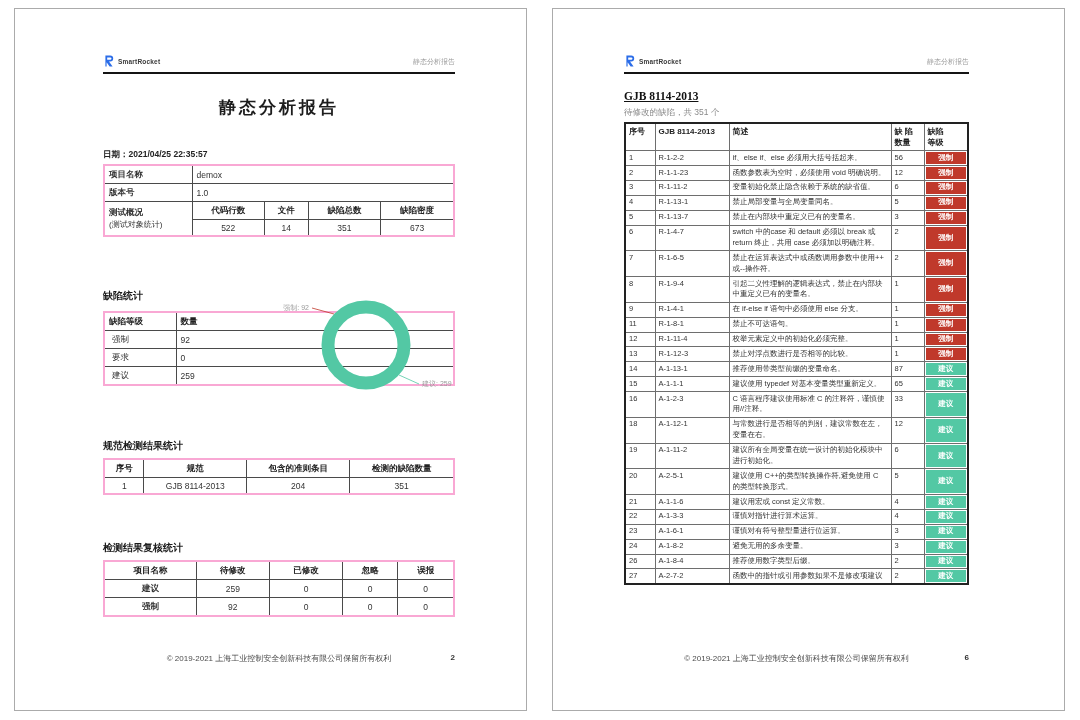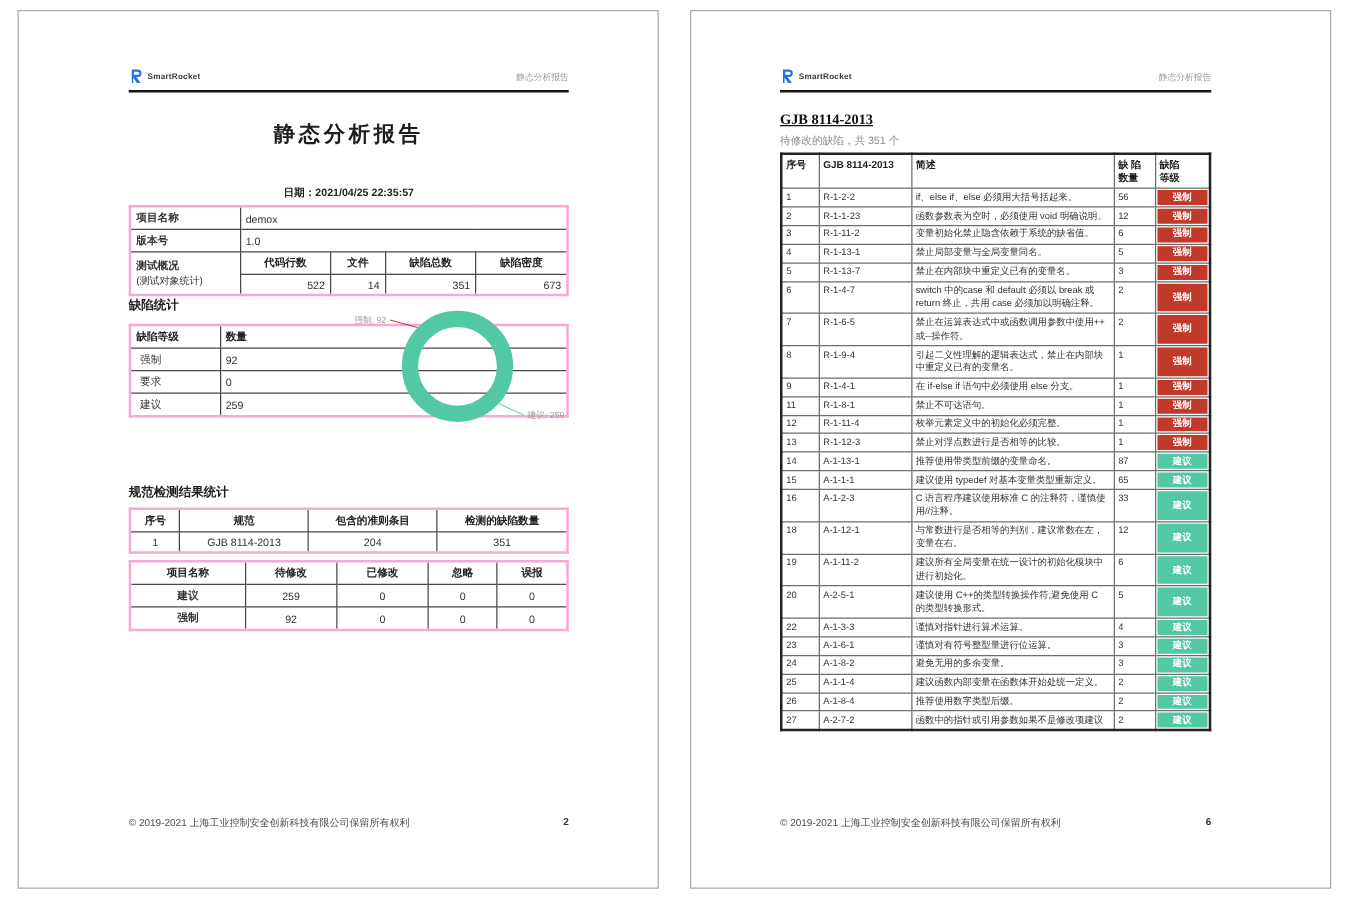--- a/index.html
+++ b/index.html
@@ -16,34 +16,34 @@
   .rpt-header { display: flex; justify-content: space-between; align-items: flex-end;
                 border-bottom: 2px solid #141414; padding-bottom: 5px; }
   .logo { display: flex; align-items: center; gap: 3px; }
   .logo svg { width: 12px; height: 12px; display: block; }
   .logo-text { font-size: 6.5px; font-weight: bold; color: #3a3a3a; letter-spacing: 0.2px; }
   .hdr-right { font-size: 7px; color: #999; }
 
   
   .doc-title { text-align: center; font-size: 17px; font-weight: bold; letter-spacing: 3px;
                margin-top: 22px; color: #1d1d1d; }
-  .date-line { text-align: center; font-size: 8.5px; font-weight: bold; margin-top: 30px; }
+  .date-line { text-align: left; font-size: 8.5px; font-weight: bold; margin-top: 30px; }
 
   table.rpt { border-collapse: collapse; width: 100%; border: 2px solid #f9a8d4; }
   table.rpt th, table.rpt td { border: 1px solid #4a4a4a; font-size: 8.5px; padding: 2.5px 4px;
                color: #333; }
   table.rpt th { font-weight: bold; color: #222; }
   .proj { margin-top: 3px; }
   .proj .lbl { font-weight: bold; width: 88px; }
   .proj .sub { font-weight: normal; font-size: 8px; }
   .proj th { text-align: center; }
-  .proj .num { text-align: right; }
+  .proj .num { text-align: center; }
 
   .sec-head { font-size: 10px; font-weight: bold; color: #1c1c1c; }
-  .sec-defect { }
+  .sec-defect { margin-top: 52px; }
   .defect-body { position: relative; margin-top: 8px; height: 66px; }
   .defect-table { width: 170px; }
   .defect-table th, .defect-table td { text-align: left; }
   .defect-table th:first-child, .defect-table td:first-child { width: 72px; }
   .defect-table td:first-child { padding-left: 7px; }
   .donut-wrap { position: absolute; left: 148px; top: -28px; width: 212px; height: 122px; }
   .donut-label { font-size: 7px; fill: #999; }
 
   .sec-spec { margin-top: 62px; }
   .spec-table { margin-top: 5px; }
@@ -62,21 +62,21 @@
               vertical-align: top; line-height: 1.45; color: #333; text-align: left; }
   table.rules th { font-weight: bold; font-size: 8px; white-space: pre-line; color: #1e1e1e;
               vertical-align: top; }
   .col-no { width: 30px; } .col-rule { width: 74px; } .col-count { width: 33px; } .col-level { width: 44px; }
   td.level-cell { position: relative; padding: 0; }
   .badge { position: absolute; top: 1px; left: 1px; right: 1px; bottom: 1px;
            display: flex; align-items: center; justify-content: center;
            color: #fff; font-size: 7.5px; font-weight: bold; }
 
   
-  .rpt-footer { position: absolute; bottom: 46px; left: 0; right: 0; text-align: left;
+  .rpt-footer { position: absolute; bottom: 46px; left: 0; right: 0; text-align: center;
                 font-size: 8px; color: #4c4c4c; }
   .inner-l .rpt-footer { left: 88px; right: 71px; }
   .inner-r .rpt-footer { left: 71px; right: 95px; }
   .pagenum { position: absolute; right: 0; top: 0; font-size: 8px; font-weight: bold; color: #333; }
 </style>
 </head>
 <body>
 
 <div class="canvas">
 
@@ -174,20 +174,21 @@
         <tbody>
             <tr>
               <td>1</td>
               <td>GJB 8114-2013</td>
               <td>204</td>
               <td>351</td>
             </tr>
           </tbody>
       </table>
 
+      <div class="sec-head sec-review">检测结果复核统计</div>
       <table class="rpt review-table">
         <thead>
             <tr>
               <th>项目名称</th>
               <th>待修改</th>
               <th>已修改</th>
               <th>忽略</th>
               <th>误报</th>
             </tr>
           </thead>
@@ -401,20 +402,29 @@
             <tr>
               <td>20</td>
               <td>A-2-5-1</td>
               <td>建议使用 C++的类型转换操作符,避免使用 C 的类型转换形式。</td>
               <td>5</td>
               <td class="level-cell">
                 <div class="badge" style="background: rgb(83, 200, 164);">建议</div>
               </td>
             </tr>
             <tr>
+              <td>21</td>
+              <td>A-1-1-6</td>
+              <td>建议用宏或 const 定义常数。</td>
+              <td>4</td>
+              <td class="level-cell">
+                <div class="badge" style="background: rgb(83, 200, 164);">建议</div>
+              </td>
+            </tr>
+            <tr>
               <td>22</td>
               <td>A-1-3-3</td>
               <td>谨慎对指针进行算术运算。</td>
               <td>4</td>
               <td class="level-cell">
                 <div class="badge" style="background: rgb(83, 200, 164);">建议</div>
               </td>
             </tr>
             <tr>
               <td>23</td>
@@ -423,29 +433,20 @@
               <td>3</td>
               <td class="level-cell">
                 <div class="badge" style="background: rgb(83, 200, 164);">建议</div>
               </td>
             </tr>
             <tr>
               <td>24</td>
               <td>A-1-8-2</td>
               <td>避免无用的多余变量。</td>
               <td>3</td>
-              <td class="level-cell">
-                <div class="badge" style="background: rgb(83, 200, 164);">建议</div>
-              </td>
-            </tr>
-            <tr>
-              <td>25</td>
-              <td>A-1-1-4</td>
-              <td>建议函数内部变量在函数体开始处统一定义。</td>
-              <td>2</td>
               <td class="level-cell">
                 <div class="badge" style="background: rgb(83, 200, 164);">建议</div>
               </td>
             </tr>
             <tr>
               <td>26</td>
               <td>A-1-8-4</td>
               <td>推荐使用数字类型后缀。</td>
               <td>2</td>
               <td class="level-cell">

